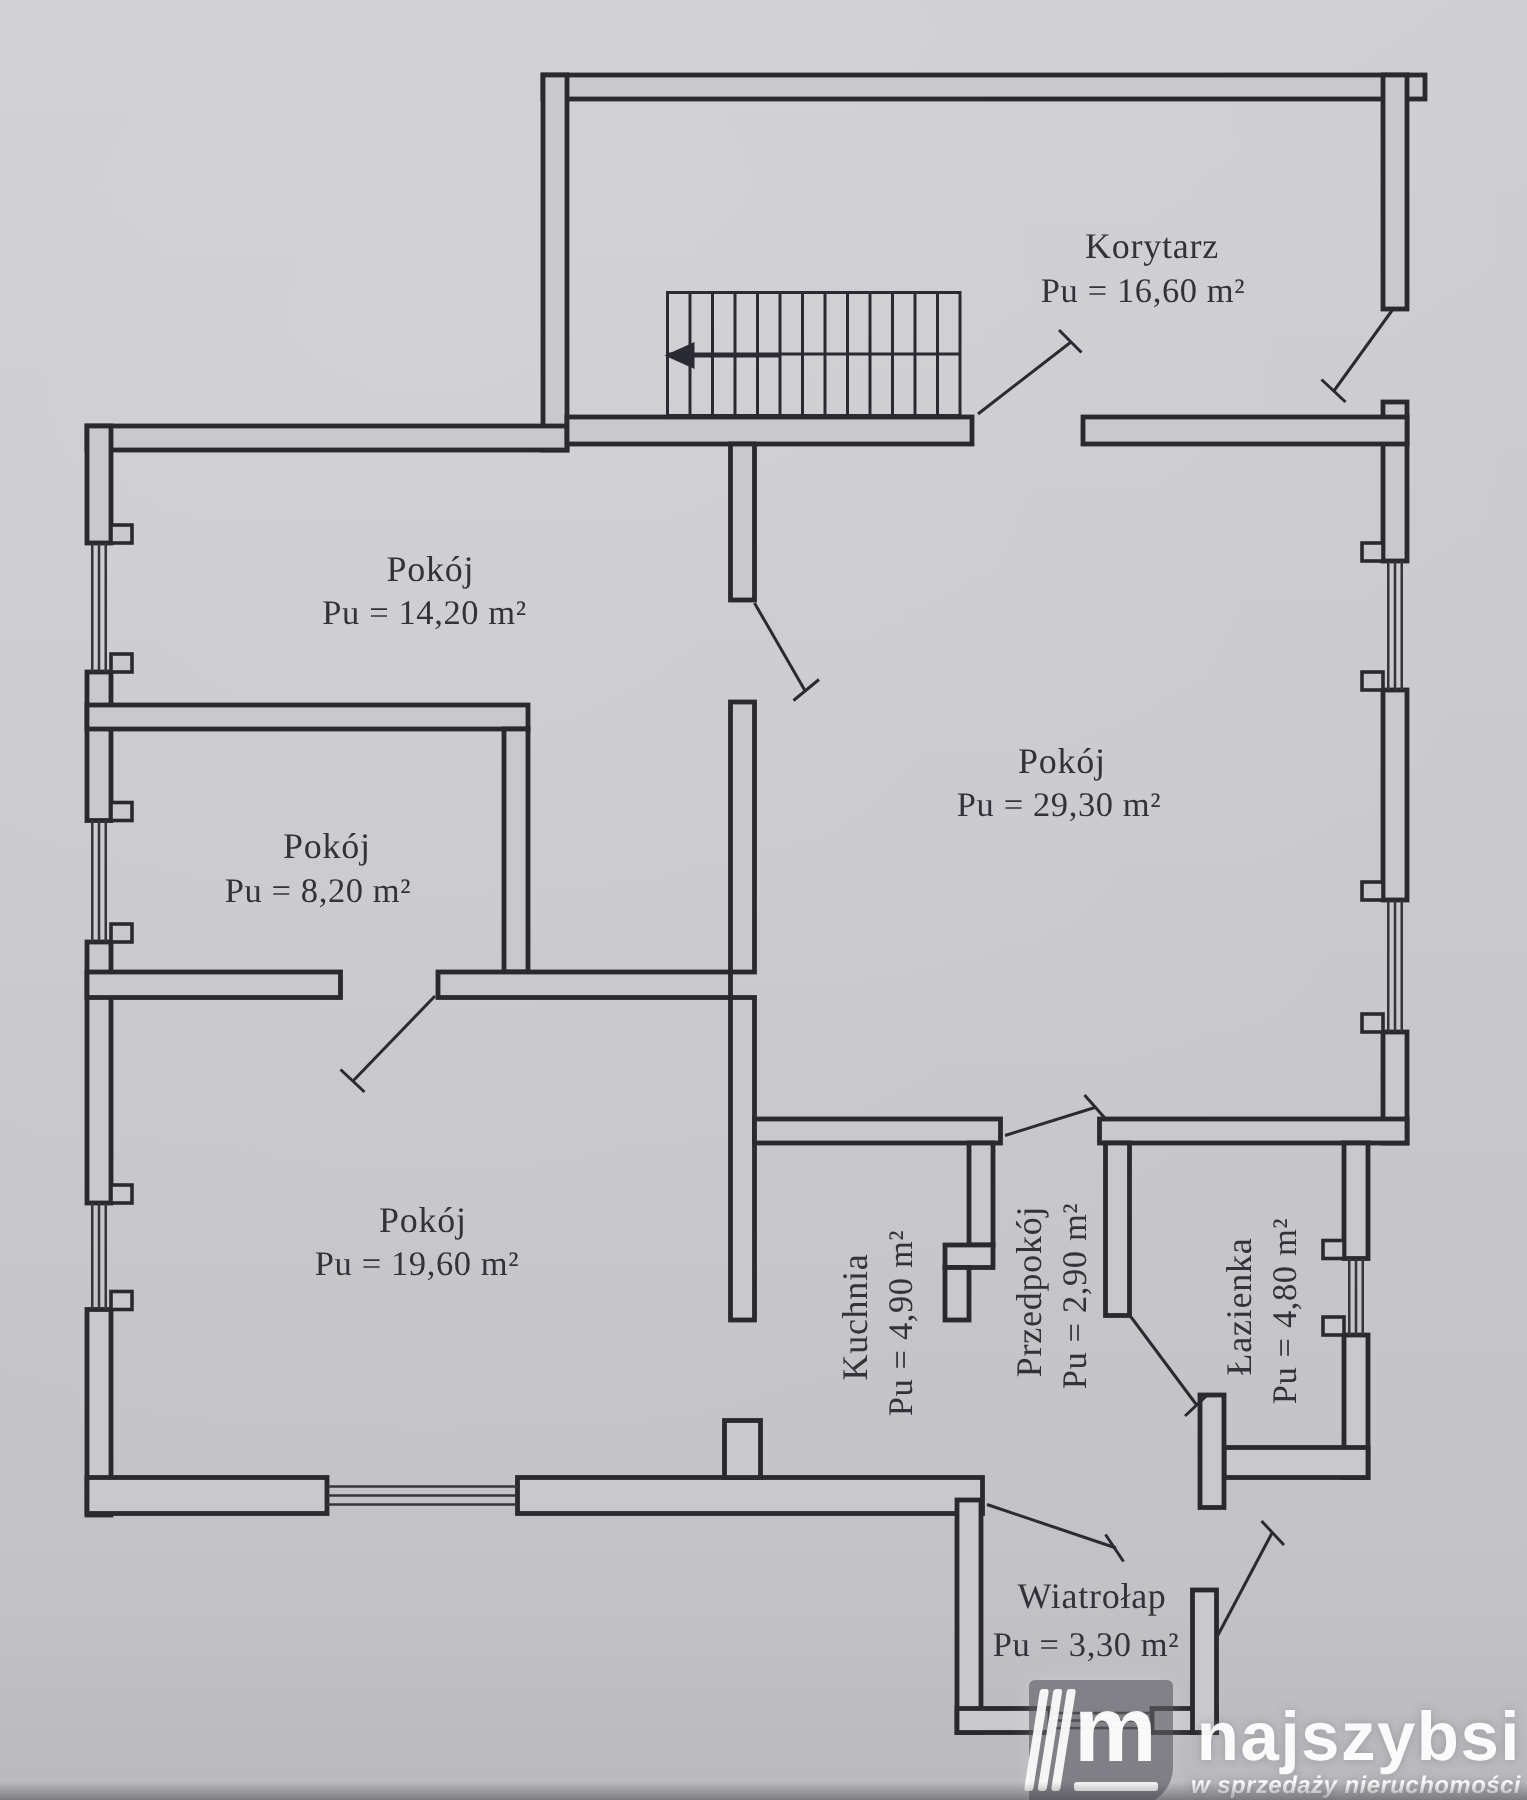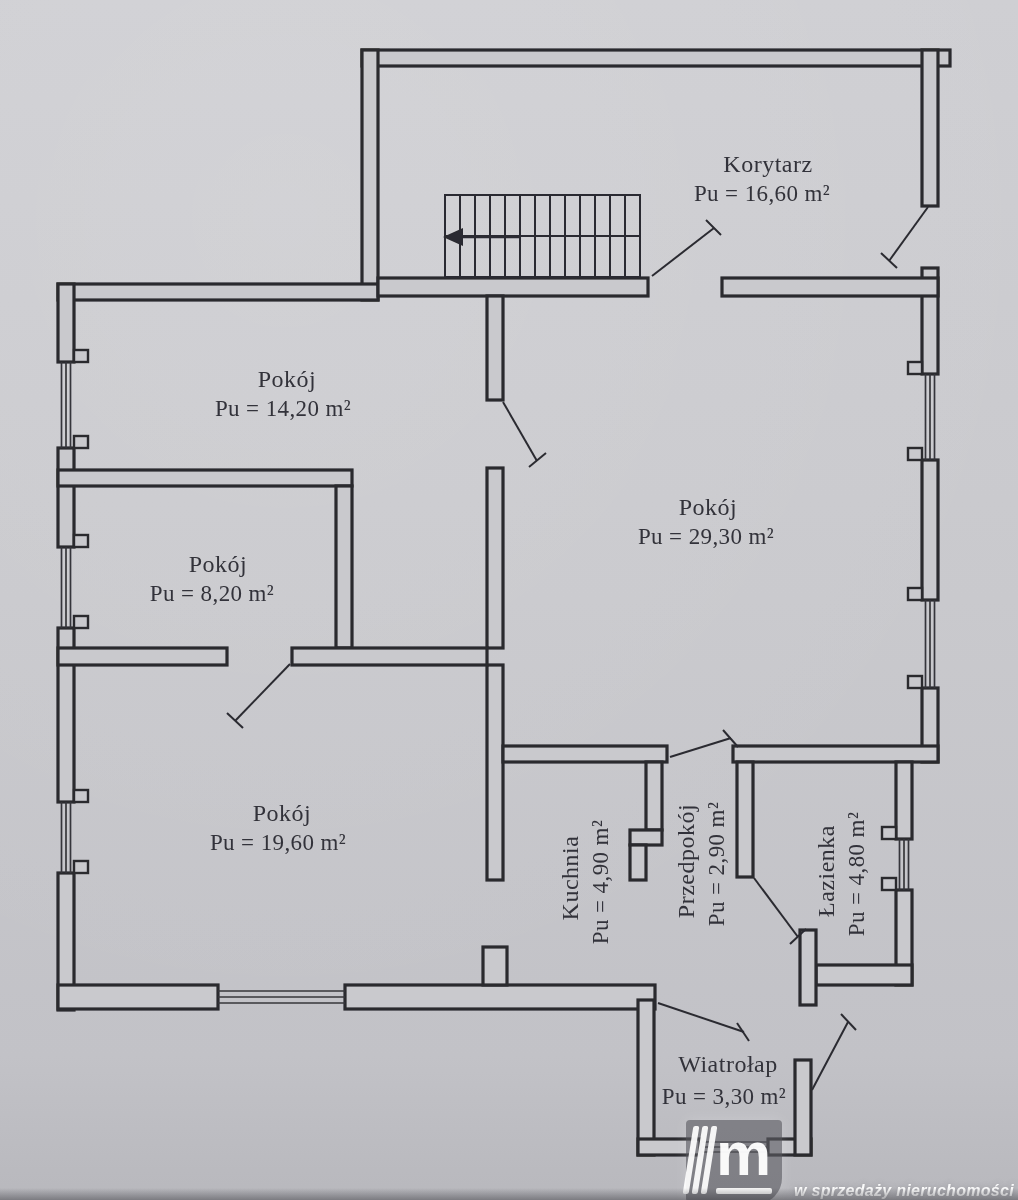--- a/index.html
+++ b/index.html
@@ -219,18 +219,19 @@
 
   <div class="watermark">
     <div class="wm-icon">
       <span class="wm-stripe s1"></span>
       <span class="wm-stripe s2"></span>
       <span class="wm-stripe s3"></span>
       <span class="wm-m">m</span>
       <span class="wm-underbar"></span>
     </div>
     <div class="wm-text">
+      <div class="wm-brand">najszybsi</div>
       <div class="wm-tagline">w sprzedaży nieruchomości</div>
     </div>
   </div>
 
   <div class="photo-edge"></div>
 </div>
 
 </body></html>

